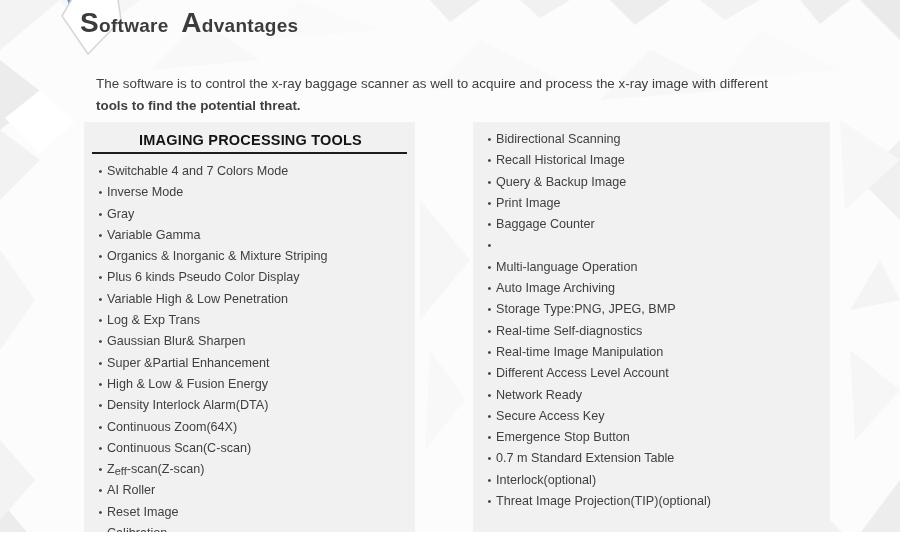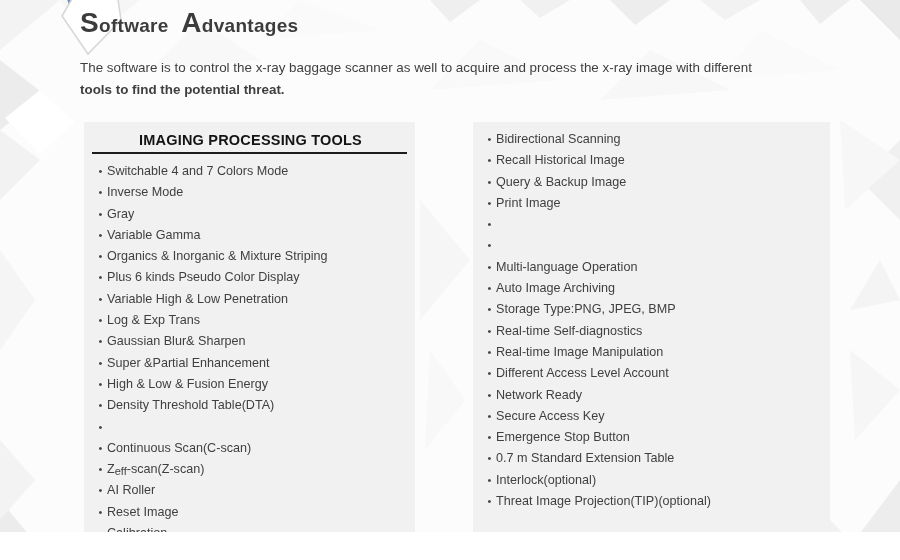--- a/index.html
+++ b/index.html
@@ -16,21 +16,21 @@
 
   .page-title {
     position:absolute; left:80px; top:6px; margin:0;
     font-size:19px; font-weight:600; color:var(--title);
     letter-spacing:0.3px; line-height:34px; white-space:nowrap;
   }
   .page-title .initial { font-size:28px; font-weight:700; }
   .page-title .word2 { margin-left:7px; }
 
   .intro {
-    position:absolute; left:80px; top:57px; width:760px; margin:0;
+    position:absolute; left:80px; top:57px; width:760px; margin:16px;
     font-size:13.4px; line-height:22px; color:var(--text);
   }
 
   .panel {
     position:absolute; top:122px; height:421px;
     background:var(--panel-bg);
     box-sizing:border-box;
     text-align:center;
   }
   .panel-left  { left:84px;  width:331px; }
@@ -146,24 +146,25 @@
         <li>
           <span class="bullet">•</span>
           <span>Super &amp;Partial Enhancement</span>
         </li>
         <li>
           <span class="bullet">•</span>
           <span>High &amp; Low &amp; Fusion Energy</span>
         </li>
         <li>
           <span class="bullet">•</span>
-          <span>Density Threshold Table(DTA)</span>
-        </li>
-        <li>
-          <span class="bullet">•</span>
+          <span>Density Interlock Alarm(DTA)</span>
+        </li>
+        <li>
+          <span class="bullet">•</span>
+          <span>Continuous Zoom(64X)</span>
         </li>
         <li>
           <span class="bullet">•</span>
           <span>Continuous Scan(C-scan)</span>
         </li>
         <li>
           <span class="bullet">•</span>
           <span>Z<span class="subscript">eff</span>-scan(Z-scan)</span>
         </li>
         <li>
@@ -194,20 +195,21 @@
         <li>
           <span class="bullet">•</span>
           <span>Query &amp; Backup Image</span>
         </li>
         <li>
           <span class="bullet">•</span>
           <span>Print Image</span>
         </li>
         <li>
           <span class="bullet">•</span>
+          <span>Baggage Counter</span>
         </li>
         <li>
           <span class="bullet">•</span>
         </li>
         <li>
           <span class="bullet">•</span>
           <span>Multi-language Operation</span>
         </li>
         <li>
           <span class="bullet">•</span>

